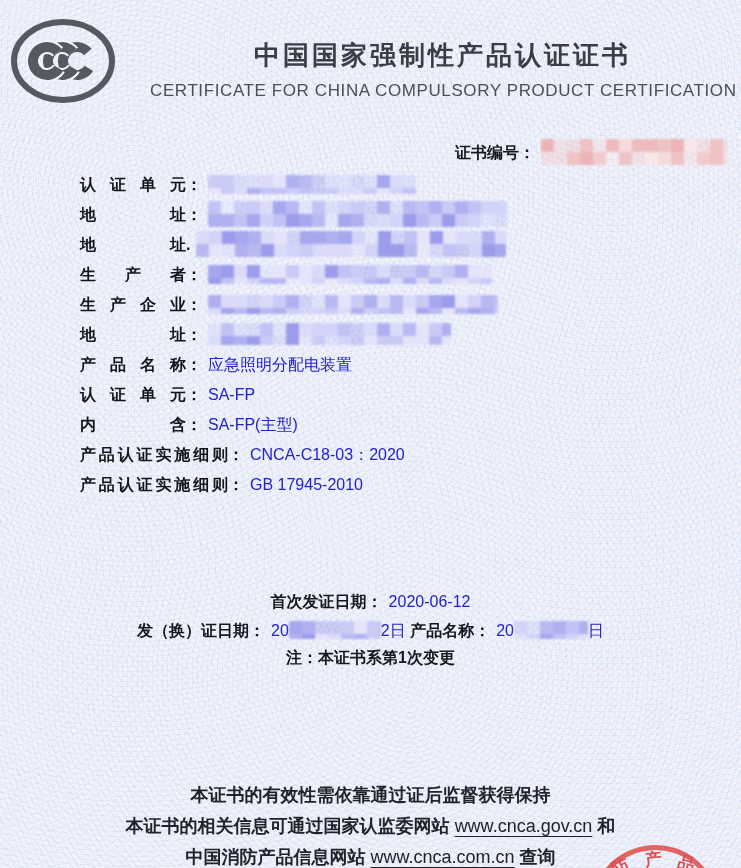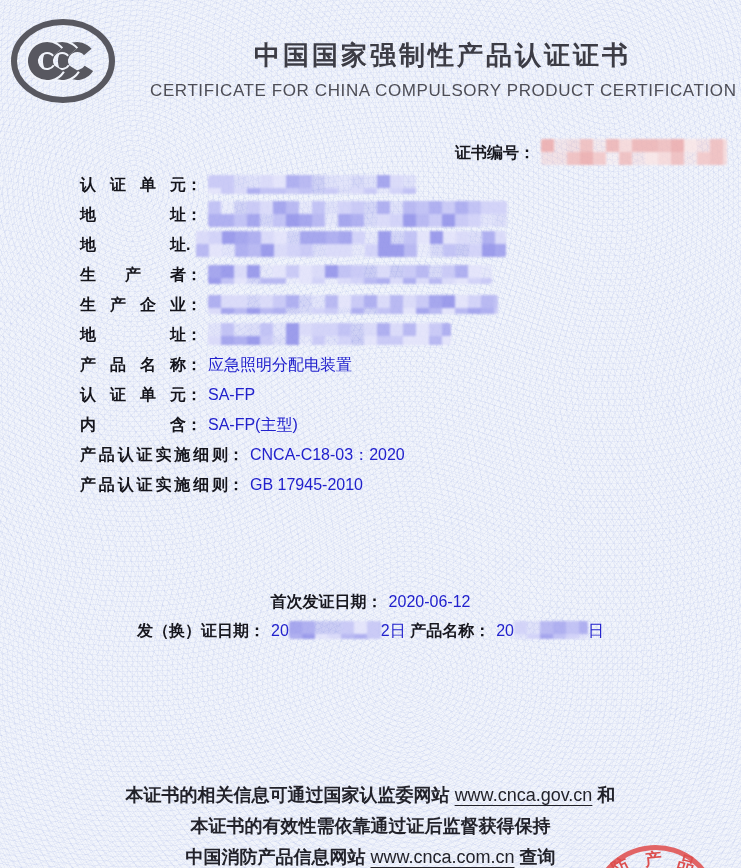--- a/index.html
+++ b/index.html
@@ -462,24 +462,25 @@
         <i style="background: rgb(166, 166, 239);"></i>
         <i style="background: rgb(207, 207, 248); opacity: 0.45;"></i>
         <i style="background: rgb(207, 207, 248);"></i>
         <i style="background: rgb(155, 155, 236);"></i>
         <i style="background: rgb(188, 188, 244);"></i>
         <i style="background: rgb(207, 207, 248);"></i>
         <i style="background: rgb(197, 197, 246); opacity: 0.45;"></i>
       </span><span class="val">日</span>
   </div>
 
+  <div class="centerline" style="top:648px;font-weight:600;">注：本证书系第1次变更</div>
 
   <div class="footer">
+    <div>本证书的有效性需依靠通过证后监督获得保持</div>
     <div><span>本证书的相关信息可通过国家认监委网站 </span><span class="url">www.cnca.gov.cn</span><span> 和</span></div>
-    <div>本证书的有效性需依靠通过证后监督获得保持</div>
     <div><span>中国消防产品信息网站 </span><span class="url">www.cnca.com.cn</span><span> 查询</span></div>
   </div>
 
   <div class="seal">
     <div class="seal-ring"></div>
     <b class="c1">防</b>
     <b class="c2">产</b>
     <b class="c3">品</b>
   </div>
 

